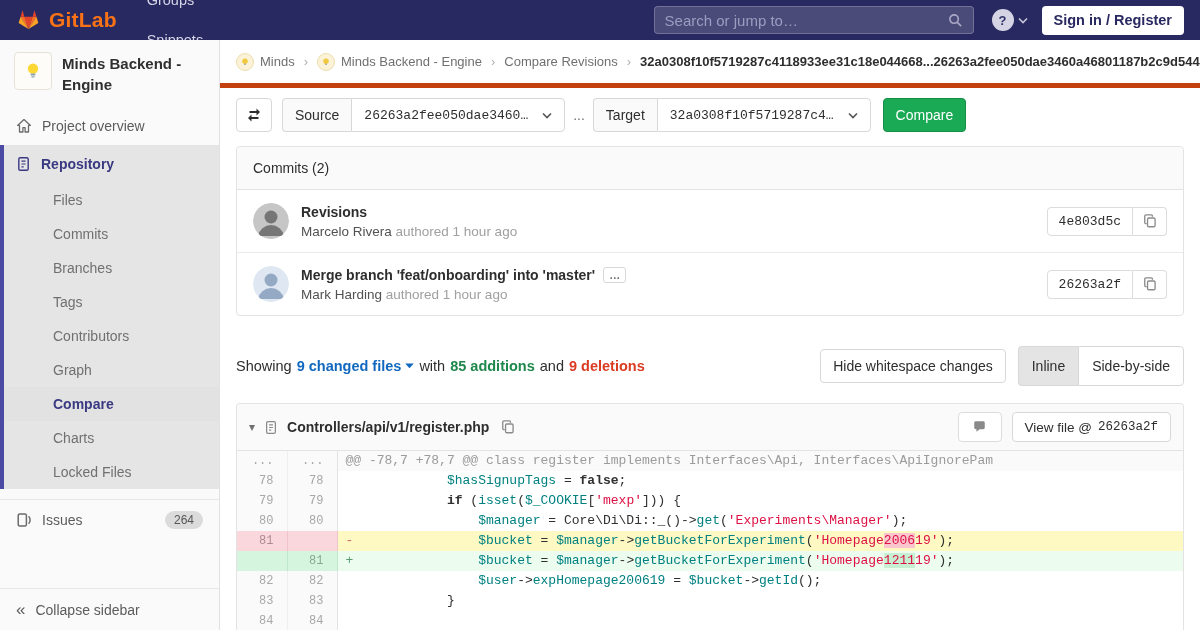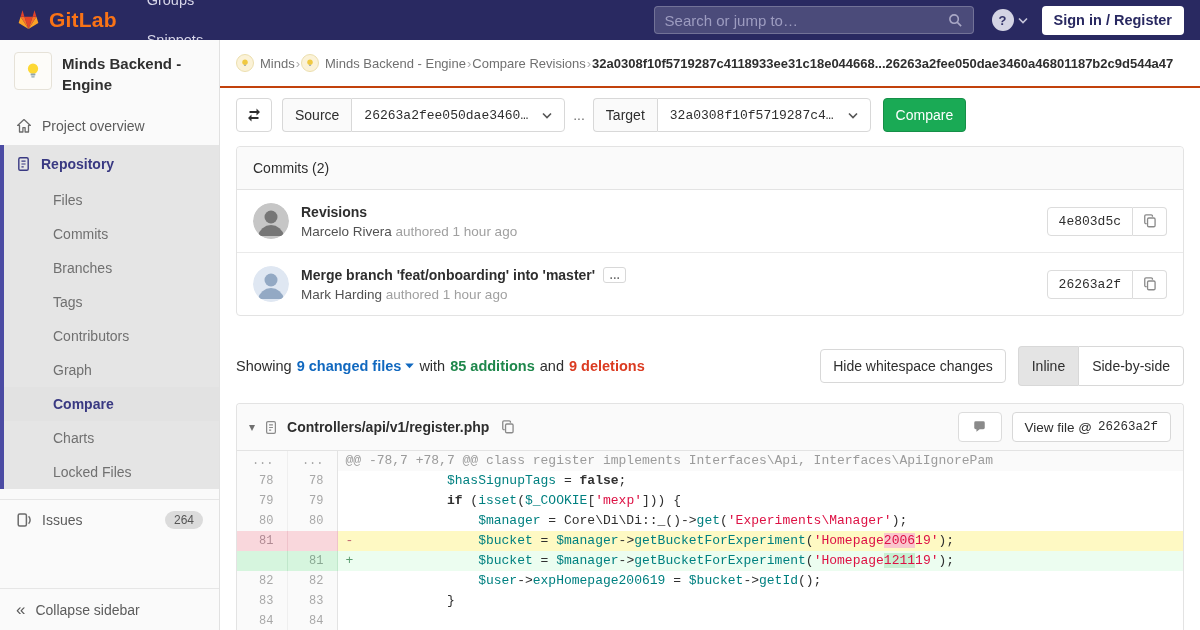--- a/index.html
+++ b/index.html
@@ -33,21 +33,21 @@
   .sub-item { padding:9px 16px 9px 49px; font-size:14px; color:#707070; cursor:pointer; }
   .sub-item.active { background:#e2e2e2; color:#393982; font-weight:bold; }
   .issues-row { display:flex; align-items:center; gap:10px; padding:11px 16px; margin-top:10px; border-top:1px solid #e6e6e6; font-size:14px; color:#5c5c5c; cursor:pointer; }
   .count-badge { margin-left:auto; background:#dbdbdb; color:#555; font-size:12px; border-radius:9px; padding:2px 9px; }
   .sidebar-spacer { flex:1; }
   .collapse-row { display:flex; align-items:center; gap:10px; padding:12px 16px; border-top:1px solid #e6e6e6; font-size:14px; color:#5c5c5c; cursor:pointer; }
   .collapse-glyph { font-size:17px; color:#5c5c5c; line-height:1; }
 
   
   .content { flex:1; min-width:0; display:flex; flex-direction:column; background:#fff; }
-  .breadcrumb { height:48px; flex:none; display:flex; align-items:center; gap:1px; padding:0 16px; border-bottom:2px solid #c2410c; font-size:13px; color:#707070; white-space:nowrap; }
+  .breadcrumb { height:48px; flex:none; display:flex; align-items:center; gap:9px; padding:0 16px; border-bottom:5px solid #c2410c; font-size:13px; color:#707070; white-space:nowrap; }
   .crumb { display:flex; align-items:center; gap:6px; color:#707070; text-decoration:none; }
   .crumb-avatar { width:18px; height:18px; border-radius:50%; background:#fbf2d7; border:1px solid #ecdfae; display:flex; align-items:center; justify-content:center; }
   .crumb-sep { color:#b0b0b0; }
   .crumb-current { font-weight:600; color:#2e2e2e; }
 
   .main-pad { flex:1; min-height:0; overflow:hidden; padding:10px 16px 0; }
 
   
   .compare-row { display:flex; align-items:center; }
   .btn { display:inline-flex; align-items:center; justify-content:center; gap:6px; height:34px; border:1px solid #d8d8d8; background:#fff; border-radius:4px; font-size:14px; color:#2e2e2e; padding:0 12px; cursor:pointer; font-family:"Liberation Sans",sans-serif; }

